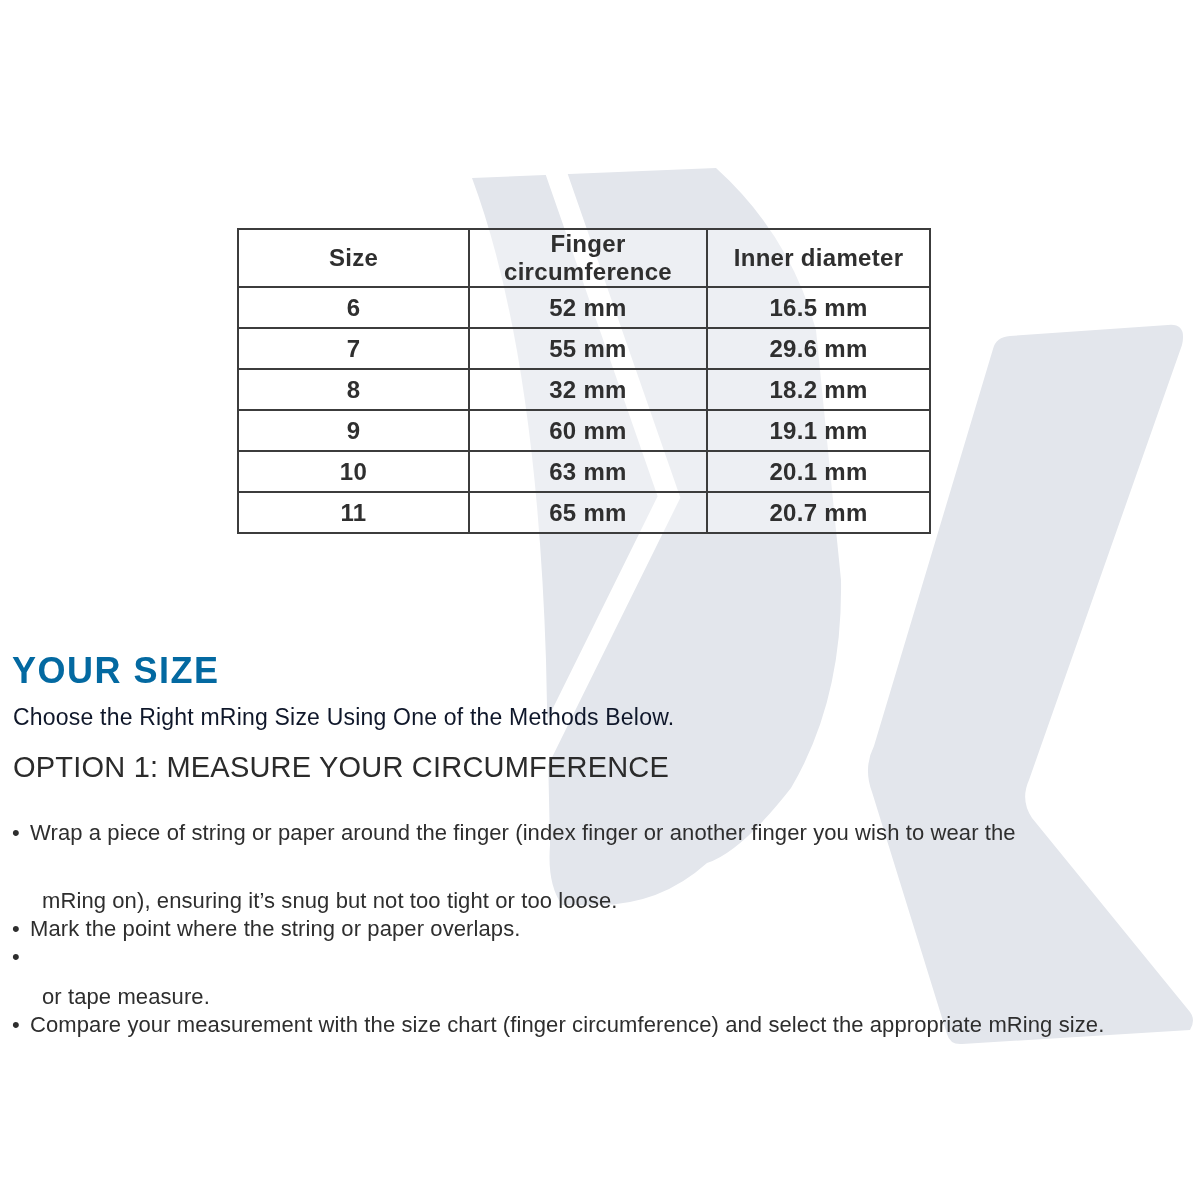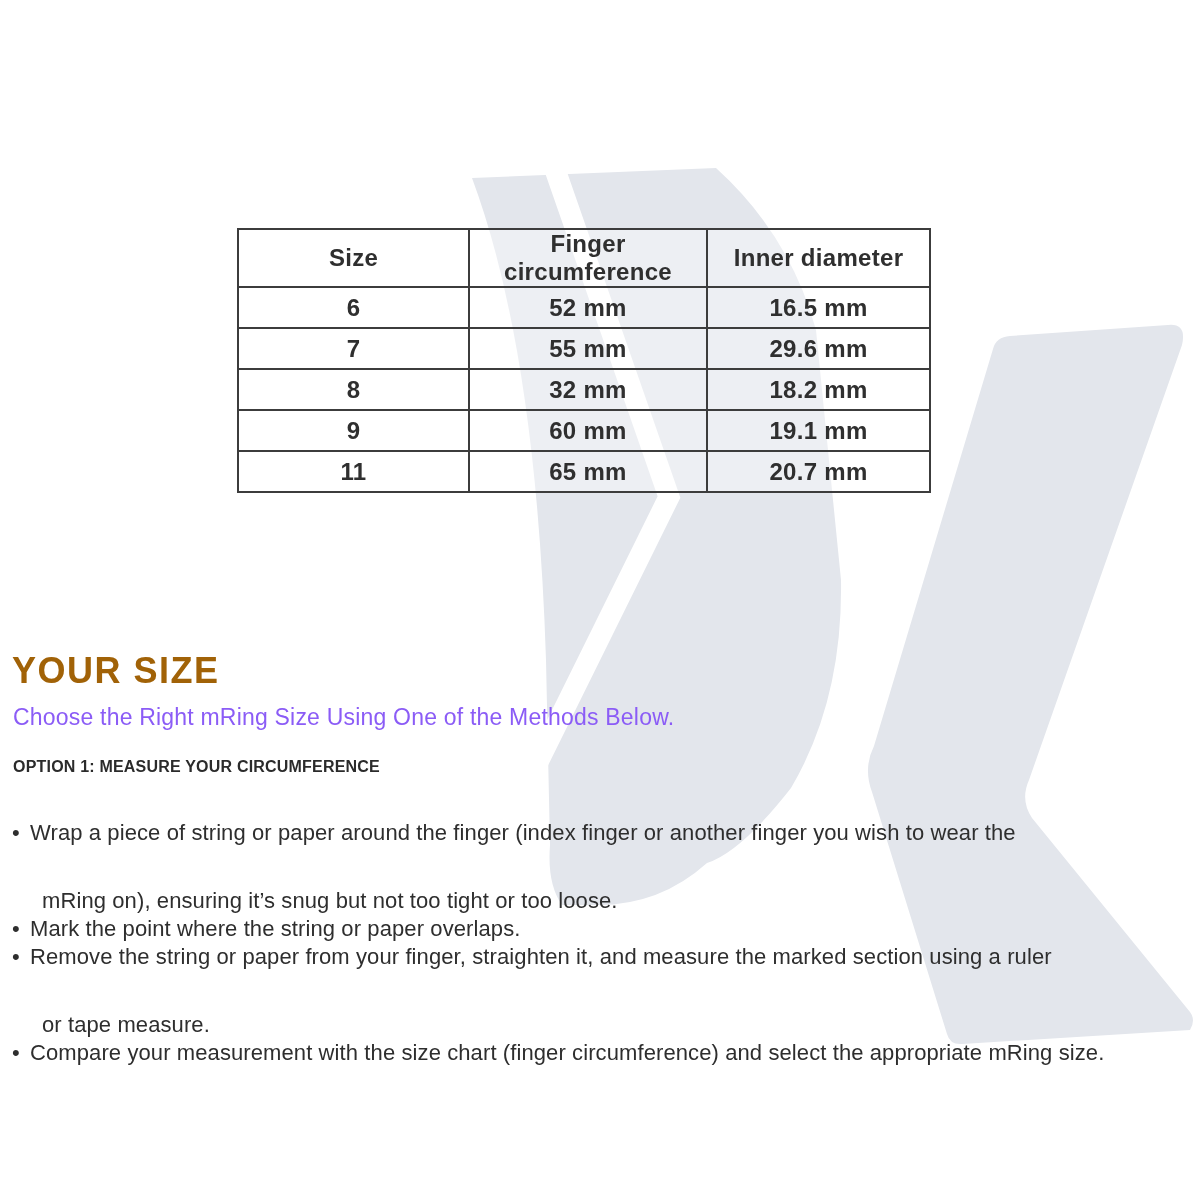--- a/index.html
+++ b/index.html
@@ -27,31 +27,31 @@
     padding:0;
   }
   #size-table th{height:37px;}
   #size-table td{height:39px;}
   .col-size{width:231px;}
   .col-circ{width:238px;}
   .col-diam{width:223px;}
   
   #your-size-title{
     position:absolute;left:12px;top:650px;z-index:1;
-    font-size:36px;font-weight:700;letter-spacing:1.5px;color:#a16207;
+    font-size:36px;font-weight:700;letter-spacing:1.5px;color:#0369a1;
     white-space:nowrap;
   }
   #your-size-subtitle{
     position:absolute;left:13px;top:704px;z-index:1;
-    font-size:23px;font-weight:400;letter-spacing:.2px;color:#8b5cf6;
+    font-size:23px;font-weight:400;letter-spacing:.2px;color:#0f172a;
     white-space:nowrap;
   }
   #option1-heading{
     position:absolute;left:13px;top:753px;z-index:1;
-    font-size:16px;font-weight:700;letter-spacing:.2px;color:#2b2b2b;
+    font-size:29px;font-weight:400;letter-spacing:.2px;color:#2b2b2b;
     line-height:28px;white-space:nowrap;
   }
   #bullet-list{
     position:absolute;left:12px;top:819px;z-index:1;
     font-size:22px;font-weight:400;letter-spacing:.1px;color:#2e2e2e;
     line-height:28px;
   }
   .bline{position:relative;padding-left:18px;white-space:nowrap;}
   .bline.cont{padding-left:30px;margin-top:40px;}
   .marker{position:absolute;left:0;top:0;}
@@ -123,20 +123,25 @@
       <td>8</td>
       <td>32 mm</td>
       <td>18.2 mm</td>
     </tr>
     <tr>
       <td>9</td>
       <td>60 mm</td>
       <td>19.1 mm</td>
     </tr>
     <tr>
+      <td>10</td>
+      <td>63 mm</td>
+      <td>20.1 mm</td>
+    </tr>
+    <tr>
       <td>11</td>
       <td>65 mm</td>
       <td>20.7 mm</td>
     </tr>
   </tbody>
 </table>
 
 <div id="your-size-title">YOUR SIZE</div>
 <div id="your-size-subtitle">Choose the Right mRing Size Using One of the Methods Below.</div>
 <div id="option1-heading">
@@ -150,21 +155,20 @@
   </div>
   <div class="bline cont">mRing on), ensuring it’s snug but not too tight or too loose.</div>
 
   <div class="bline">
     <span class="marker">•</span>
     <span>Mark the point where the string or paper overlaps.</span>
   </div>
 
   <div class="bline">
     <span class="marker">•</span>
-    <span>Remove the string or paper from your finger, straighten it, and measure the marked section using a ruler</span>
   </div>
   <div class="bline cont">or tape measure.</div>
 
   <div class="bline">
     <span class="marker">•</span>
     <span>Compare your measurement with the size chart (finger circumference) and select the appropriate mRing size.</span>
   </div>
 </div>
 
 </body></html>

